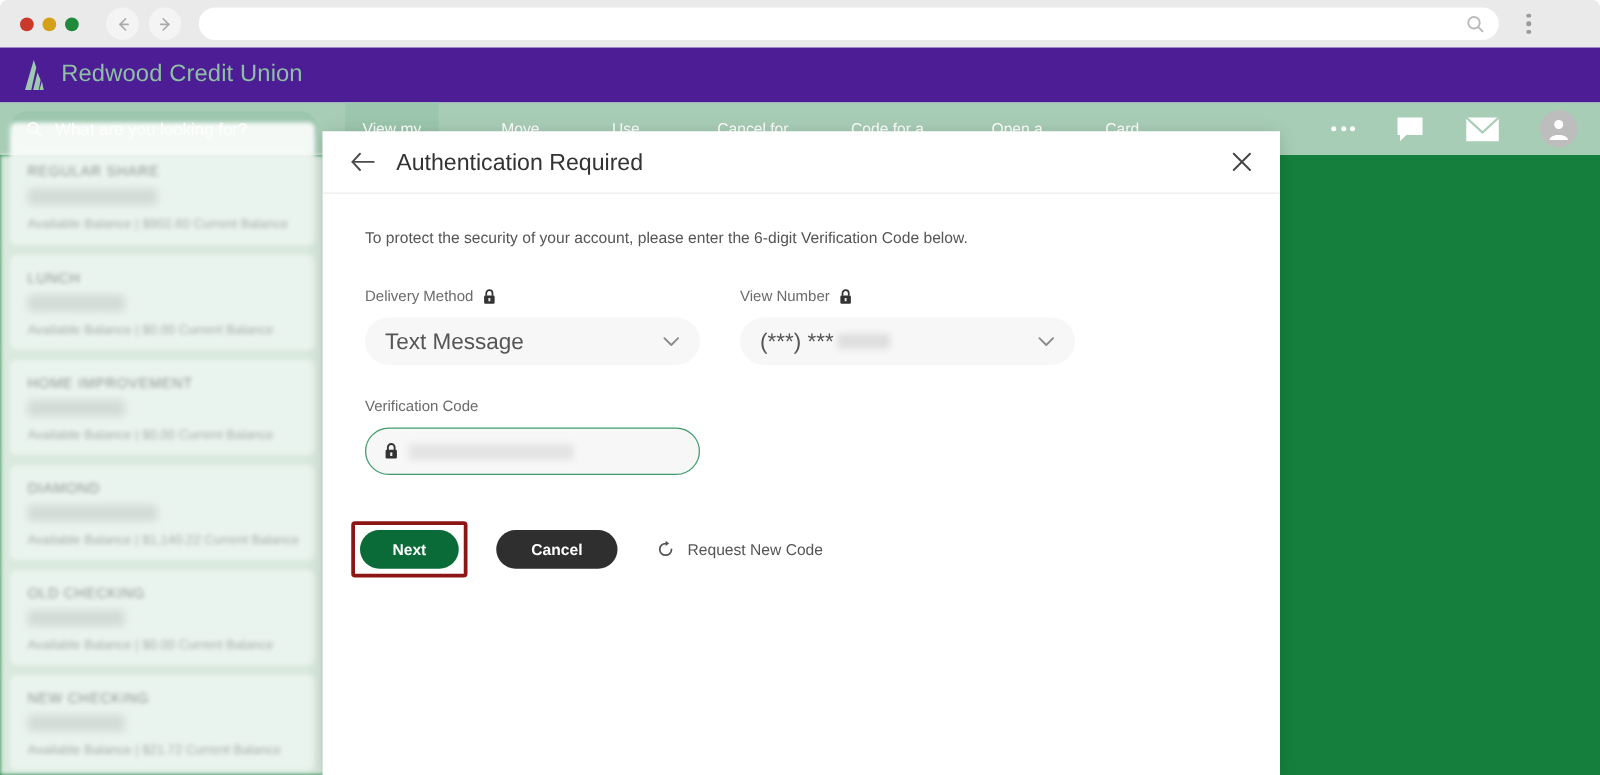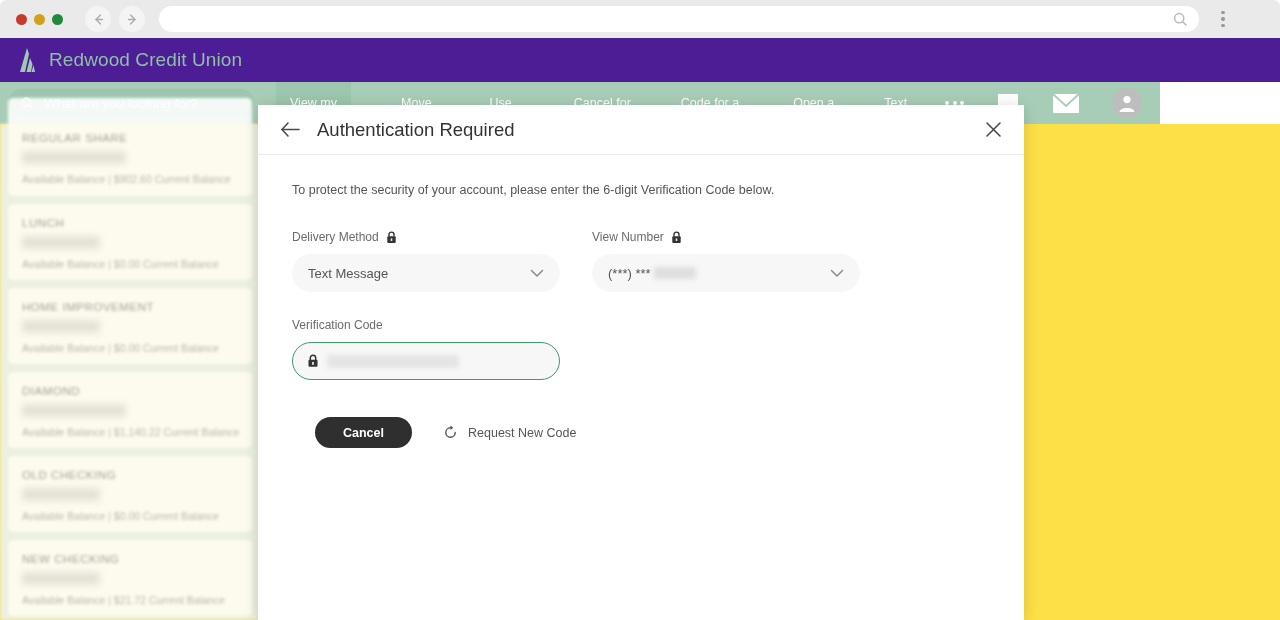--- a/index.html
+++ b/index.html
@@ -52,21 +52,21 @@
     display: flex; align-items: center;
   }
   .logo-wrap { display: flex; align-items: center; padding-left: 16px; gap: 9px; }
   .brand-name {
     font-size: 19px; color: #8fbfa4; letter-spacing: .1px;
   }
 
   
   .green-nav {
     position: absolute; top: 82px; left: 0;
-    width: 1160px; height: 42px;
+    width: 1280px; height: 42px;
     background: #a8cdb6;
     display: flex; align-items: center;
   }
   .search-pill {
     margin-left: 8px; width: 246px; height: 28px;
     background: #9cc6ad; border-radius: 14px;
     display: flex; align-items: center; gap: 9px; padding: 0 12px;
   }
   .search-pill span { color: #ffffff; font-size: 13.5px; }
 
@@ -91,21 +91,21 @@
   .dots-more i { width: 4px; height: 4px; border-radius: 50%; background: #ffffff; display: block; }
   .avatar-circle {
     width: 30px; height: 30px; border-radius: 50%;
     background: #bdbdbd; display: flex; align-items: center; justify-content: center;
   }
 
   
   .page-body {
     position: absolute; top: 124px; left: 0;
     width: 1280px; height: 496px;
-    background: #fde047;
+    background: #15803d;
   }
 
   
   .sidebar {
     position: absolute; top: 0; left: 0;
     width: 260px; height: 496px;
     background: #eaf2ec;
     padding: 0 8px;
     filter: blur(1.6px);
     opacity: .92;
@@ -152,21 +152,21 @@
 
   .field-row { display: flex; gap: 32px; }
   .field { width: 268px; }
   .field-label {
     font-size: 12px; color: #6b6b6b; margin-bottom: 10px;
     display: flex; align-items: center; gap: 7px;
   }
   .select-box {
     height: 38px; background: #f7f7f7; border-radius: 19px;
     display: flex; align-items: center; padding: 0 16px;
-    font-size: 13px; color: #555555;
+    font-size: 18px; color: #555555;
   }
   .select-box .chev { margin-left: auto; }
   .masked-blur {
     display: inline-block; width: 42px; height: 12px;
     background: #dedede; border-radius: 2px; filter: blur(2.5px);
     margin-left: 3px; vertical-align: middle;
   }
 
   .vcode-field { margin-top: 26px; width: 268px; }
   .vcode-input {
@@ -259,21 +259,21 @@
     <div class="nav-item">Move</div>
     <div class="nav-spacer-2"></div>
     <div class="nav-item">Use</div>
     <div class="nav-spacer-3"></div>
     <div class="nav-item">Cancel for</div>
     <div class="nav-spacer-4"></div>
     <div class="nav-item">Code for a</div>
     <div class="nav-spacer-5"></div>
     <div class="nav-item">Open a</div>
     <div class="nav-spacer-4"></div>
-    <div class="nav-item">Text</div>
+    <div class="nav-item">Card</div>
   </div>
 
   <div class="nav-right">
     <div class="dots-more">
         <i></i>
         <i></i>
         <i></i>
       </div>
     <svg width="24" height="23" viewBox="0 0 24 23">
       <path d="M2 2 H22 V16 H9 L4 21 V16 H2 Z" fill="#ffffff"></path>
@@ -391,20 +391,23 @@
           <svg width="12" height="14" viewBox="0 0 11 13">
             <path d="M3 5.5 V3.6 A2.5 2.5 0 0 1 8 3.6 V5.5" stroke="#333" stroke-width="1.4" fill="none"></path>
             <rect x="1.3" y="5.3" width="8.4" height="6.6" rx="1" fill="#333"></rect>
             <rect x="4.7" y="7.4" width="1.6" height="2.6" fill="#f2f2f2"></rect>
           </svg>
           <span class="vcode-dots-blur"></span>
         </div>
       </div>
 
       <div class="button-row">
+        <div class="next-highlight">
+          <button class="btn btn-next">Next</button>
+        </div>
         <button class="btn btn-cancel">Cancel</button>
         <div class="request-link">
           <svg width="15" height="15" viewBox="0 0 16 16">
             <path d="M13 8 A5 5 0 1 1 8 3" stroke="#555" stroke-width="1.5" fill="none" stroke-linecap="round"></path>
             <path d="M8 0.6 V5.2 L11 2.9 Z" fill="#555"></path>
           </svg>
           <span>Request New Code</span>
         </div>
       </div>
     </div>

